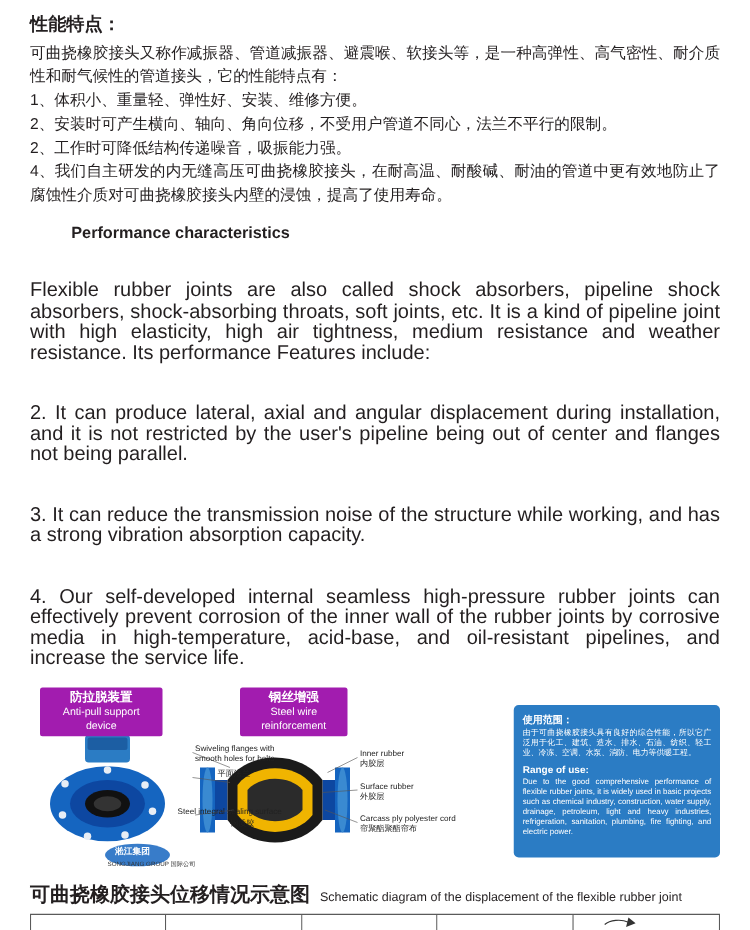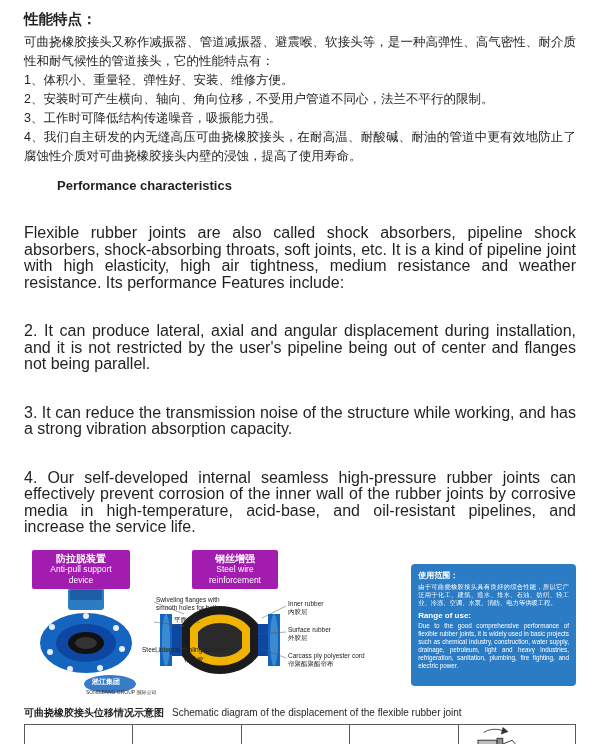--- a/index.html
+++ b/index.html
@@ -153,21 +153,21 @@
   .disp-section {
     margin-top: 8px;
     padding: 0 10px;
   }
   .disp-title-row {
     display: flex;
     align-items: baseline;
     gap: 8px;
     margin-bottom: 4px;
   }
-  .disp-title-cn { font-size: 10px; font-weight: bold; }
+  .disp-title-cn { font-size: 16px; font-weight: bold; }
   .disp-title-en { font-size: 10px; }
 
   .disp-grid {
     display: flex;
     border: 1px solid #5a5a5a;
     height: 185px;
     box-sizing: border-box;
   }
   .disp-cell {
     flex: 1;
@@ -191,21 +191,21 @@
 <body>
 
 <div class="page">
 
 
   <div class="cn-block">
     <div class="cn-heading">性能特点：</div>
     <div class="cn-line">可曲挠橡胶接头又称作减振器、管道减振器、避震喉、软接头等，是一种高弹性、高气密性、耐介质性和耐气候性的管道接头，它的性能特点有：</div>
     <div class="cn-line">1、体积小、重量轻、弹性好、安装、维修方便。</div>
     <div class="cn-line">2、安装时可产生横向、轴向、角向位移，不受用户管道不同心，法兰不平行的限制。</div>
-    <div class="cn-line">3、工作时可降低结构传递噪音，吸振能力强。</div>
+    <div class="cn-line">2、工作时可降低结构传递噪音，吸振能力强。</div>
     <div class="cn-line">4、我们自主研发的内无缝高压可曲挠橡胶接头，在耐高温、耐酸碱、耐油的管道中更有效地防止了腐蚀性介质对可曲挠橡胶接头内壁的浸蚀，提高了使用寿命。</div>
   </div>
 
   <div class="en-block">
     <div class="en-heading">Performance characteristics</div>
     <div class="en-line">Flexible rubber joints are also called shock absorbers, pipeline shock absorbers, shock-absorbing throats, soft joints, etc. It is a kind of pipeline joint with high elasticity, high air tightness, medium resistance and weather resistance. Its performance Features include:</div>
     <div class="en-line">2. It can produce lateral, axial and angular displacement during installation, and it is not restricted by the user's pipeline being out of center and flanges not being parallel.</div>
     <div class="en-line">3. It can reduce the transmission noise of the structure while working, and has a strong vibration absorption capacity.</div>
     <div class="en-line">4. Our self-developed internal seamless high-pressure rubber joints can effectively prevent corrosion of the inner wall of the rubber joints by corrosive media in high-temperature, acid-base, and oil-resistant pipelines, and increase the service life.</div>
   </div>

